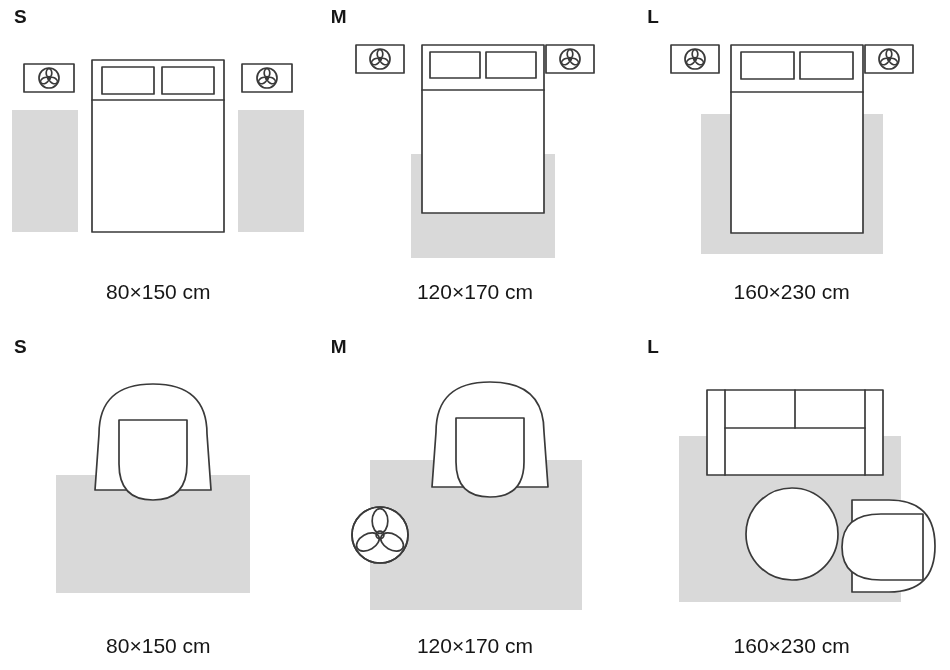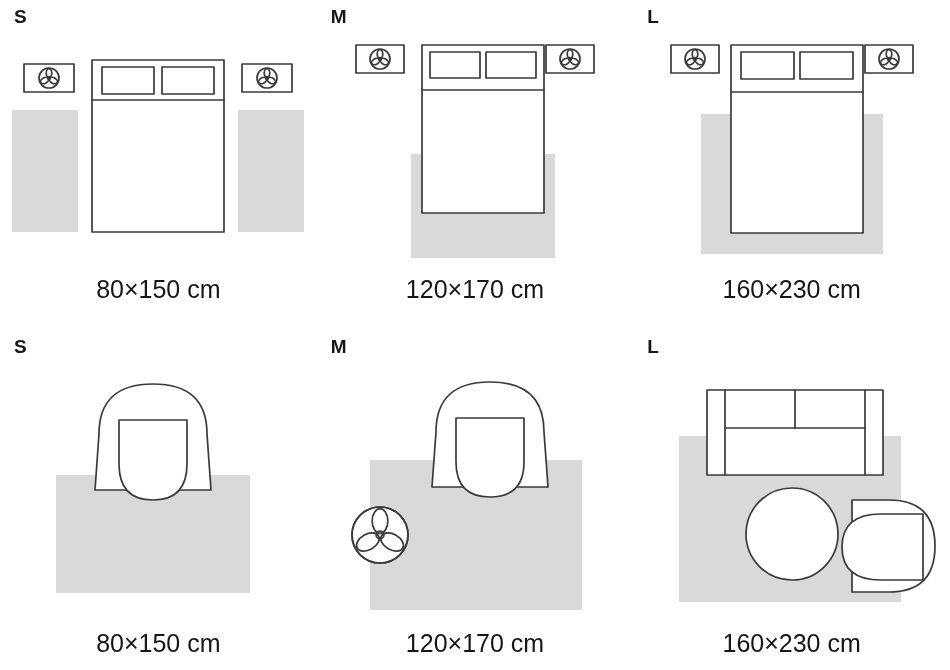--- a/index.html
+++ b/index.html
@@ -18,21 +18,21 @@
   .size-label {
     position:absolute; left:14px; top:6px;
     font-size:19px; font-weight:700;
   }
   .row2 .size-label { top:16px; }
   .diagram { position:absolute; left:50%; transform:translateX(-50%); display:block; }
   .row1 .diagram { top:42px; }
   .row2 .diagram { top:52px; }
   .caption {
     position:absolute; left:0; right:0; text-align:center;
-    font-size:25px; color:var(--text, #161616);
+    font-size:21px; color:var(--text, #161616);
   }
   .row1 .caption { bottom:16px; }
   .row2 .caption { bottom:12px; }
 
   svg .rug { fill:var(--rug, #d9d9d9); stroke:none; }
   svg .ln  { fill:#ffffff; stroke:var(--line, #3a3a3a); stroke-width:1.7;
              stroke-linejoin:round; stroke-linecap:round; }
   svg .ln2 { fill:none; stroke:var(--line, #3a3a3a); stroke-width:1.7;
              stroke-linejoin:round; stroke-linecap:round; }
 </style>

